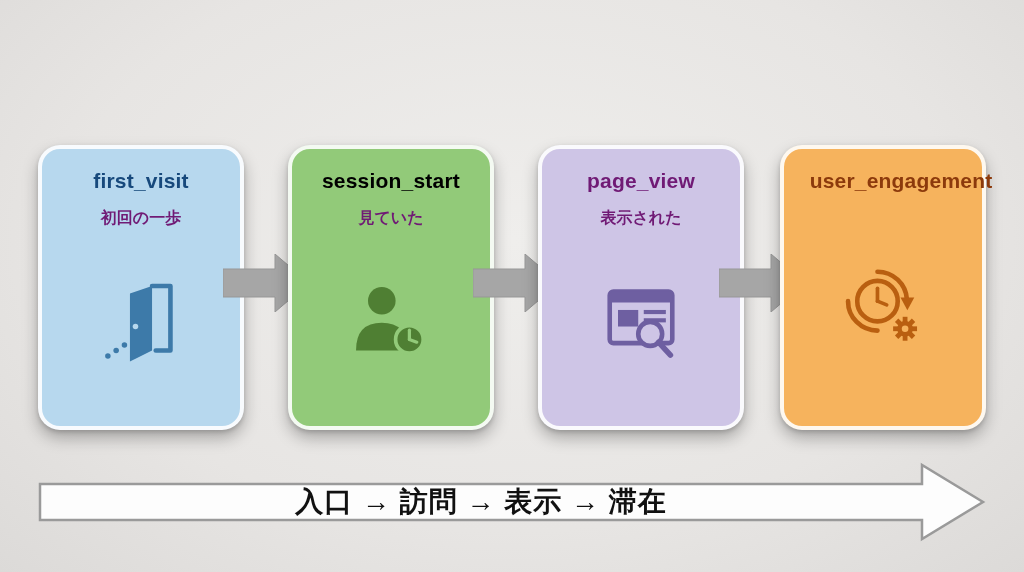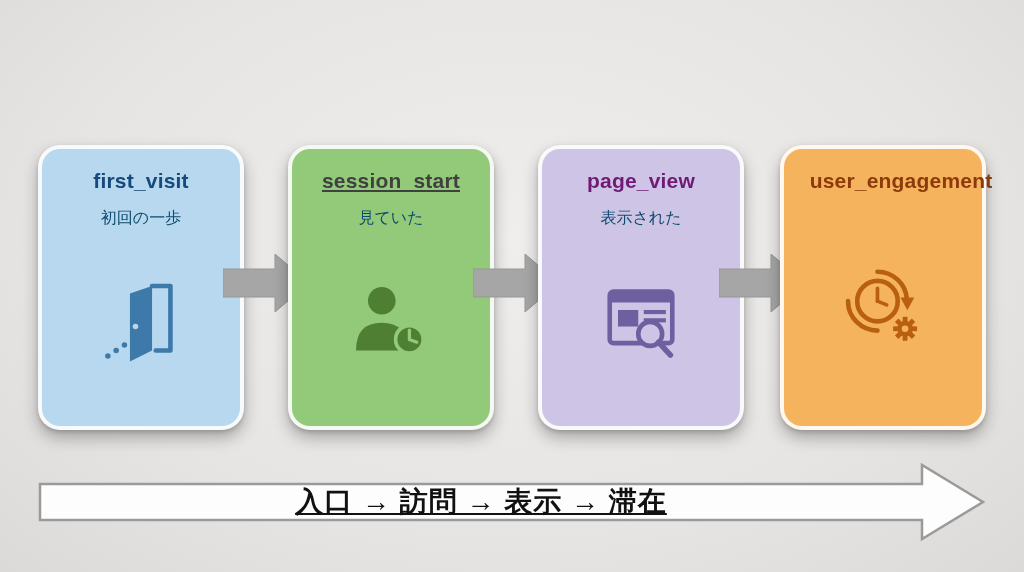--- a/index.html
+++ b/index.html
@@ -33,29 +33,29 @@
   .card-2 { left: 538px; background: #cec5e6; }
   .card-3 { left: 780px; background: #f6b35d; }
 
   .card-title {
     font-size: 21px;
     font-weight: bold;
     letter-spacing: 0.2px;
     white-space: nowrap;
   }
   .card-0 .card-title { color: #17497c; }
-  .card-1 .card-title { color: #404040; text-decoration: underline; }
+  .card-1 .card-title { color: #000000; }
   .card-2 .card-title { color: #701a75; }
   .card-3 .card-title { color: #8c3a0c; margin-left: 36px; }
 
   .card-subtitle {
     margin-top: 15px;
     font-size: 16px;
-    font-weight: 400;
-    color: #0c4a6e;
+    font-weight: 700;
+    color: #701a75;
     white-space: nowrap;
   }
   .card-iconwrap {
     flex: 1;
     display: flex;
     align-items: center;
     justify-content: center;
     padding-bottom: 14px;
   }
   .card-iconwrap svg { width: 92px; height: 92px; }
@@ -83,21 +83,20 @@
     top: 462px;
     width: 886px;
     height: 80px;
     display: flex;
     align-items: center;
     justify-content: center;
     font-size: 28px;
     font-weight: bold;
     color: #111111;
     letter-spacing: 1px;
-    text-decoration: underline;
   }
 </style>
 </head>
 <body>
 
 <div class="stage">
 
   <div class="card card-0">
     <div class="card-title">first_visit</div>
     <div class="card-subtitle">初回の一歩</div>

